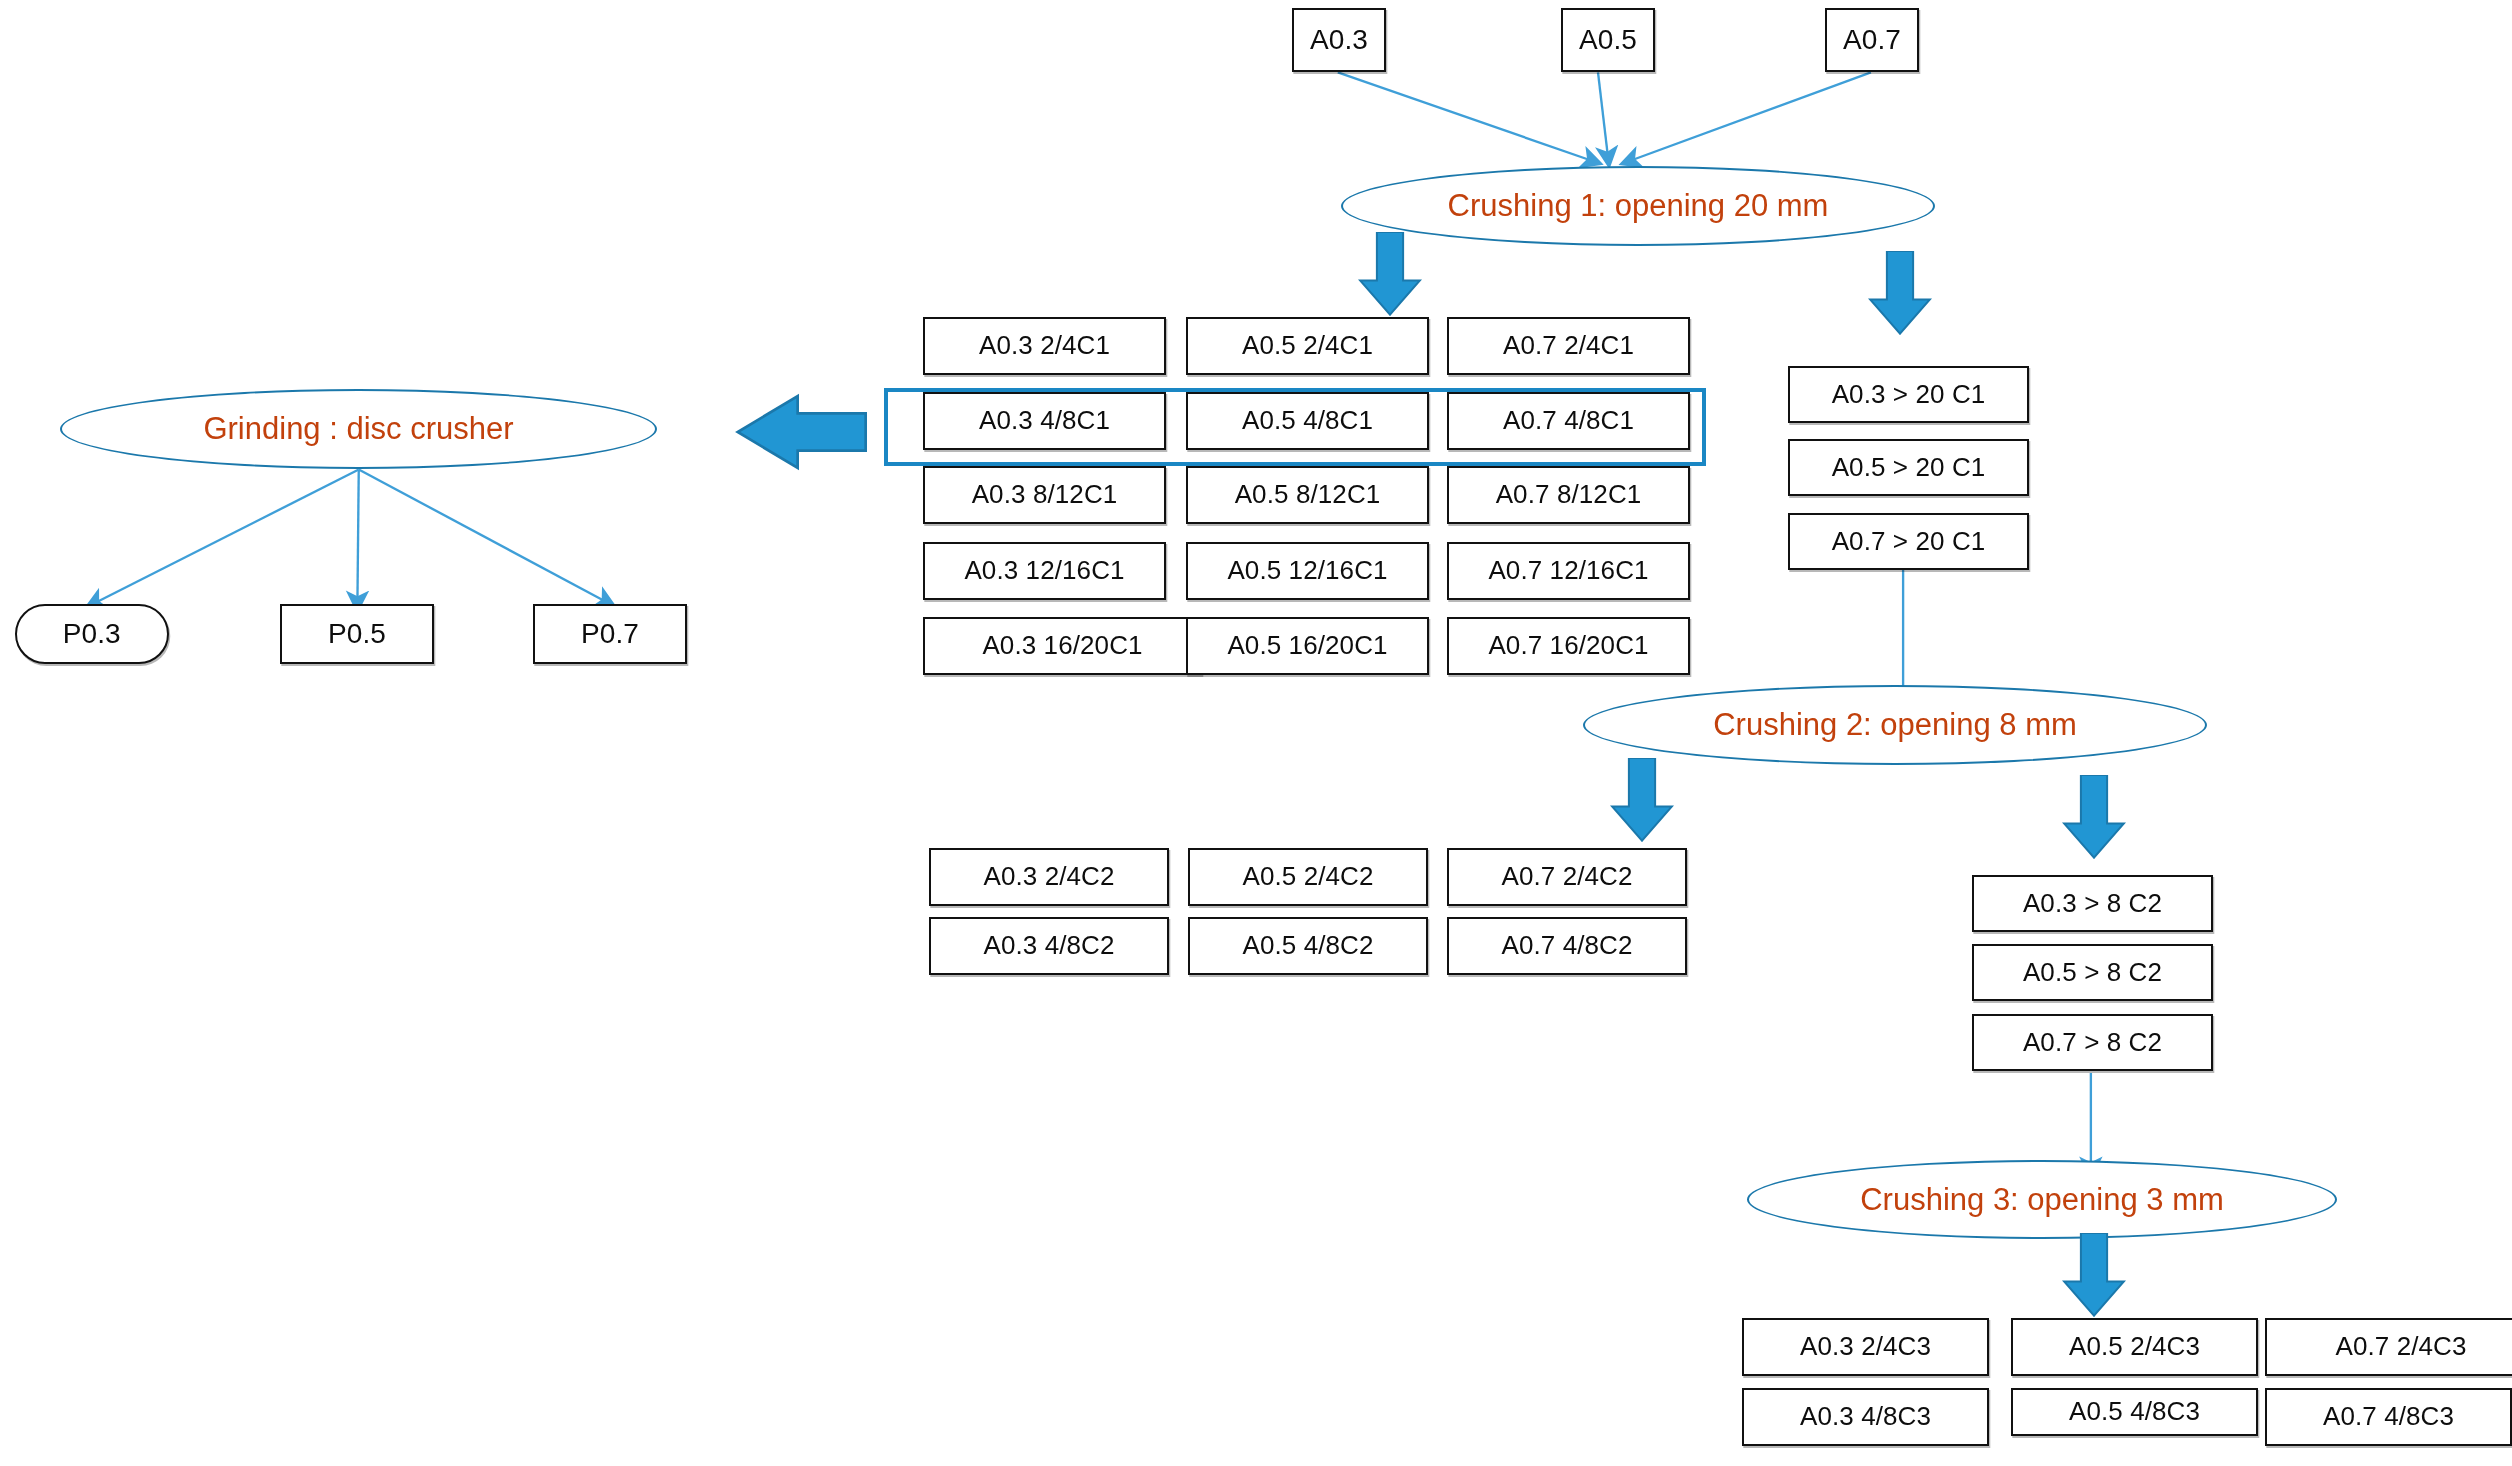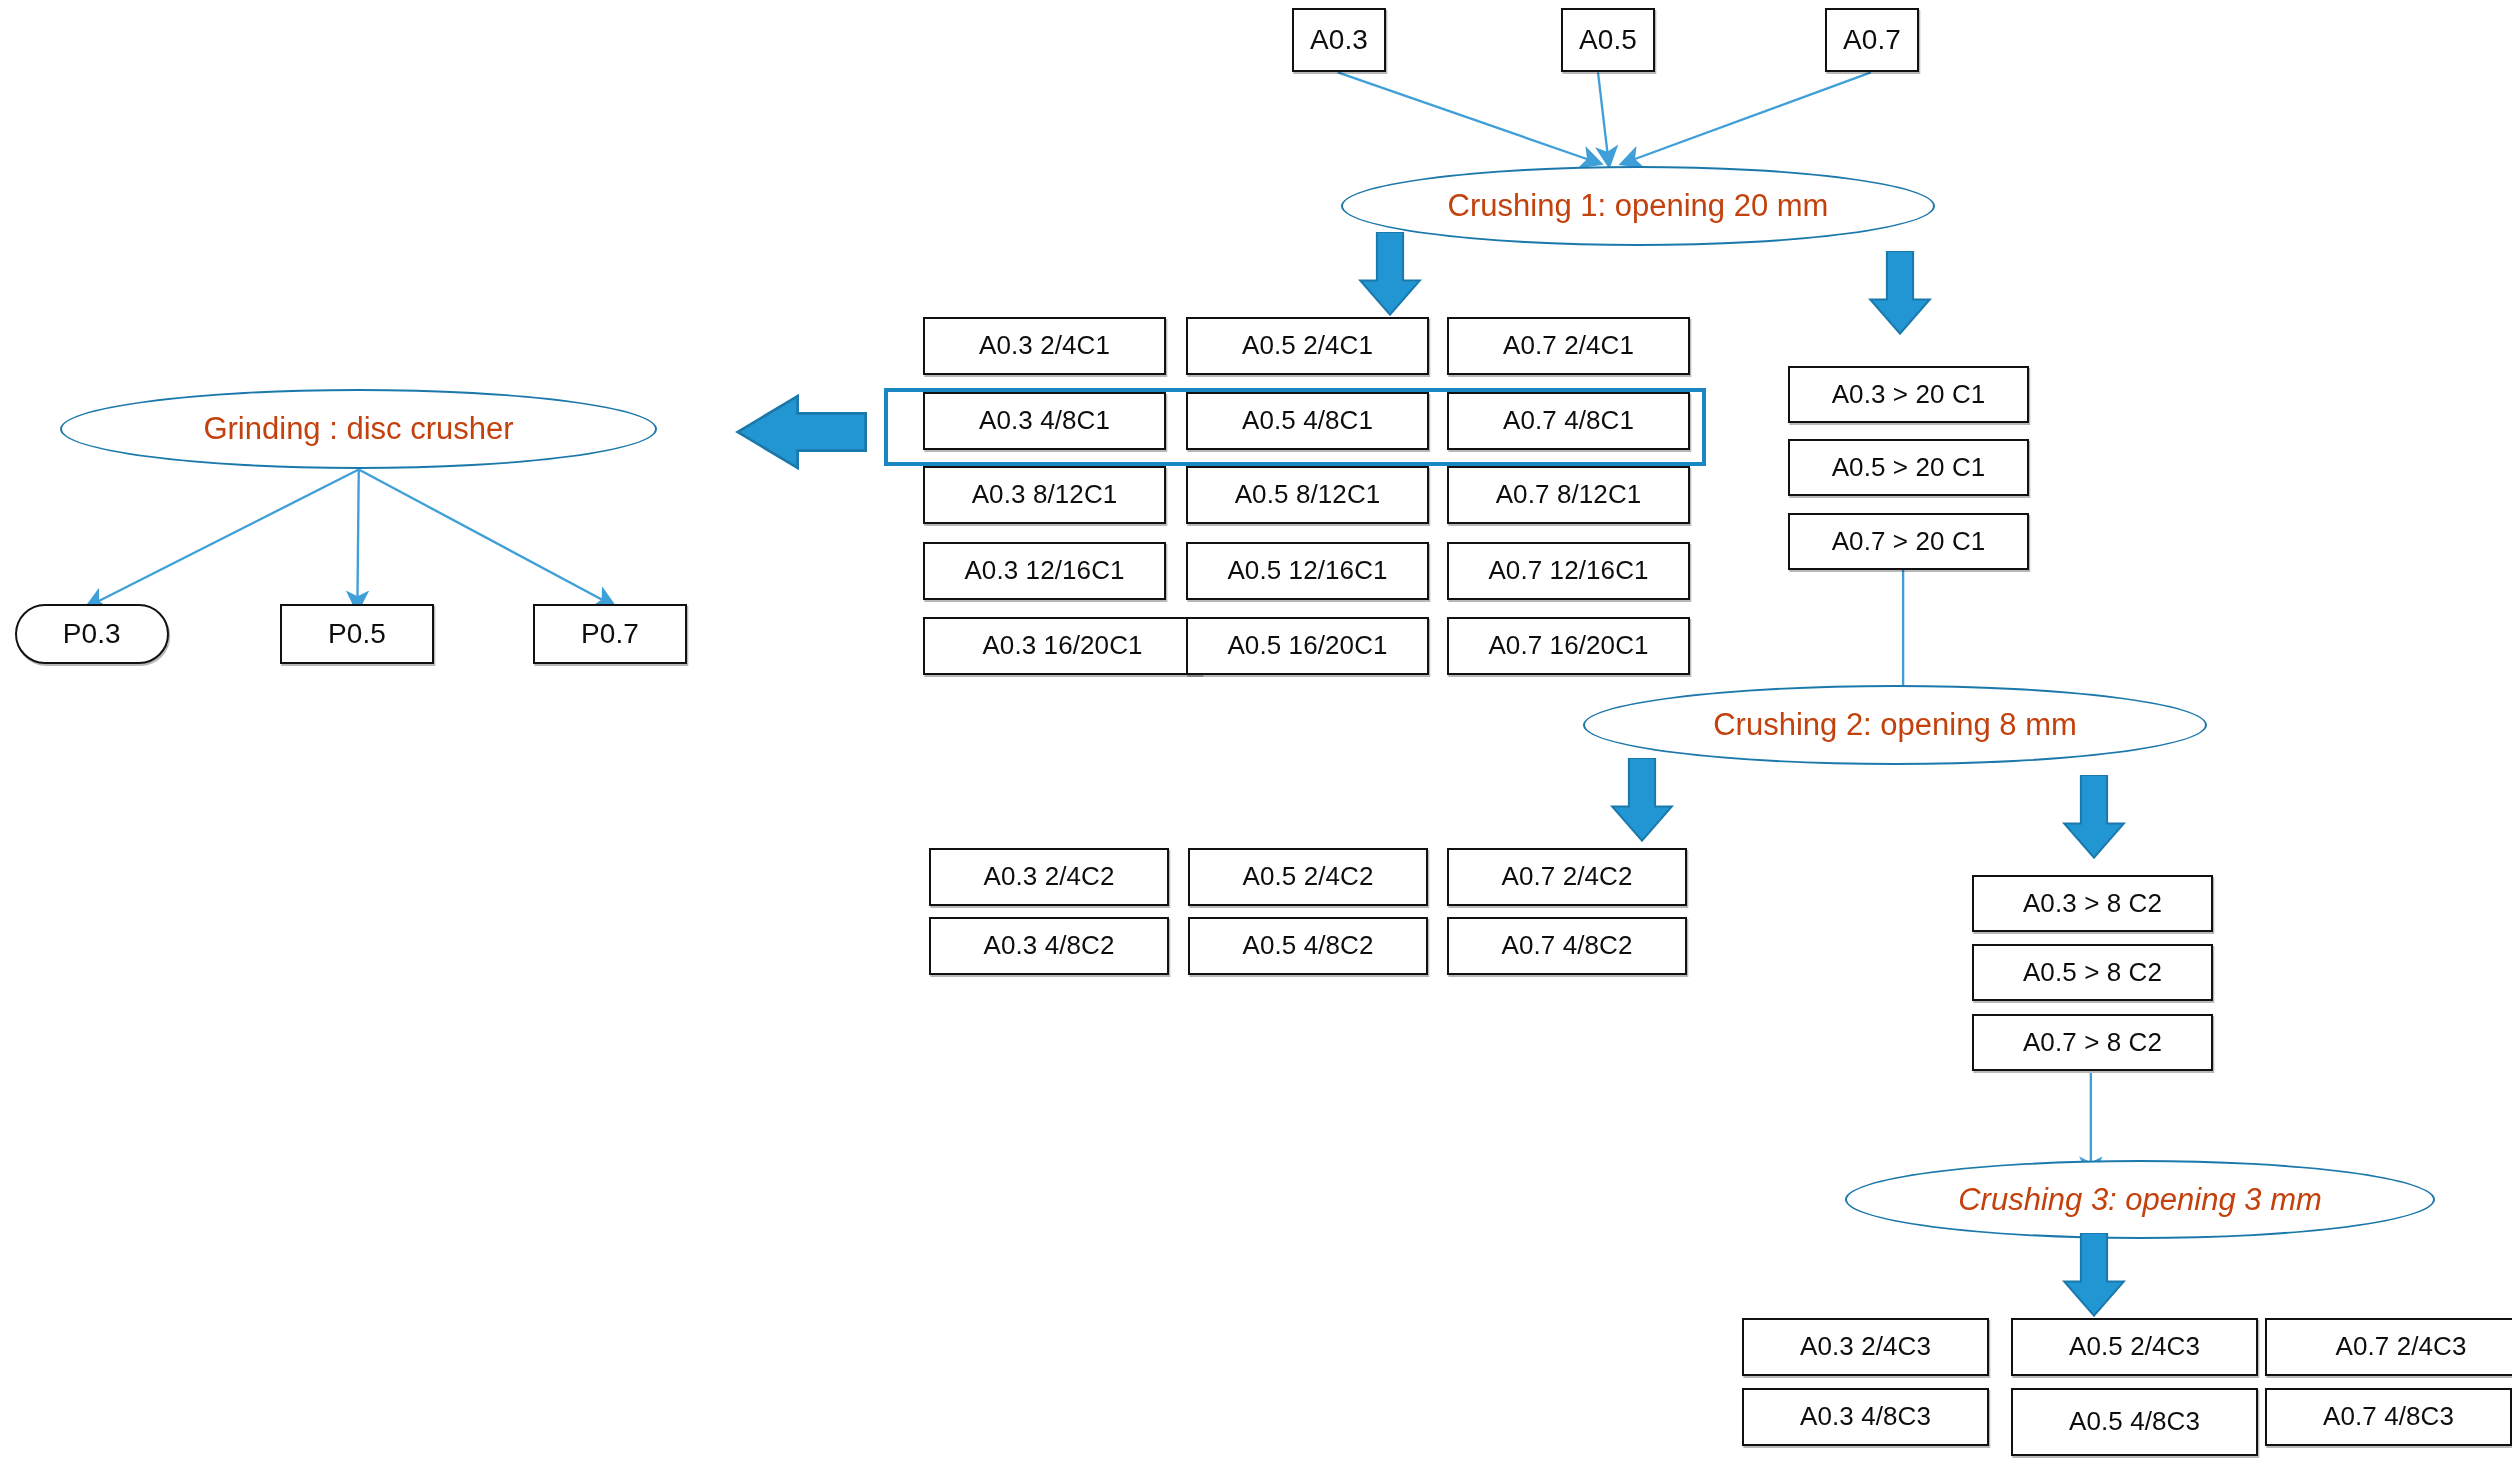--- a/index.html
+++ b/index.html
@@ -161,27 +161,27 @@
   <div class="node grid" style="left:1188px; top:848px; width:240px; height:58px;">A0.5 2/4C2</div>
   <div class="node grid" style="left:1447px; top:848px; width:240px; height:58px;">A0.7 2/4C2</div>
   <div class="node grid" style="left:929px; top:917px; width:240px; height:58px;">A0.3 4/8C2</div>
   <div class="node grid" style="left:1188px; top:917px; width:240px; height:58px;">A0.5 4/8C2</div>
   <div class="node grid" style="left:1447px; top:917px; width:240px; height:58px;">A0.7 4/8C2</div>
 
   <div class="node grid" style="left:1972px; top:875px; width:241px; height:57px;">A0.3 &gt; 8 C2</div>
   <div class="node grid" style="left:1972px; top:944px; width:241px; height:57px;">A0.5 &gt; 8 C2</div>
   <div class="node grid" style="left:1972px; top:1014px; width:241px; height:57px;">A0.7 &gt; 8 C2</div>
 
-  <div class="ellipse" style="left:1845px; top:1160px; width:590px; height:79px;font-style:italic;">Crushing 3: opening 3 mm</div>
+  <div class="ellipse" style="left:1747px; top:1160px; width:590px; height:79px;">Crushing 3: opening 3 mm</div>
 
   <svg class="blockarrow" style="left:2062px; top:1233px;" width="64" height="84" viewBox="0 0 95 125">
     <path d="M28,0 L67,0 L67,72 L92,72 L47.5,123 L3,72 L28,72 Z" fill="#2196d3" stroke="#1b78ab" stroke-width="3"></path>
   </svg>
 
   <div class="node grid" style="left:1742px; top:1318px; width:247px; height:58px;">A0.3 2/4C3</div>
   <div class="node grid" style="left:2011px; top:1318px; width:247px; height:58px;">A0.5 2/4C3</div>
   <div class="node grid" style="left:2265px; top:1318px; width:272px; height:58px;">A0.7 2/4C3</div>
   <div class="node grid" style="left:1742px; top:1388px; width:247px; height:58px;">A0.3 4/8C3</div>
-  <div class="node grid" style="left:2011px; top:1388px; width:247px; height:68px;">A0.5 4/8C3</div>
+  <div class="node grid" style="left:2011px; top:1388px; width:247px; height:48px;">A0.5 4/8C3</div>
   <div class="node grid" style="left:2265px; top:1388px; width:247px; height:58px;">A0.7 4/8C3</div>
 
 </div>
 
 
 </body></html>

